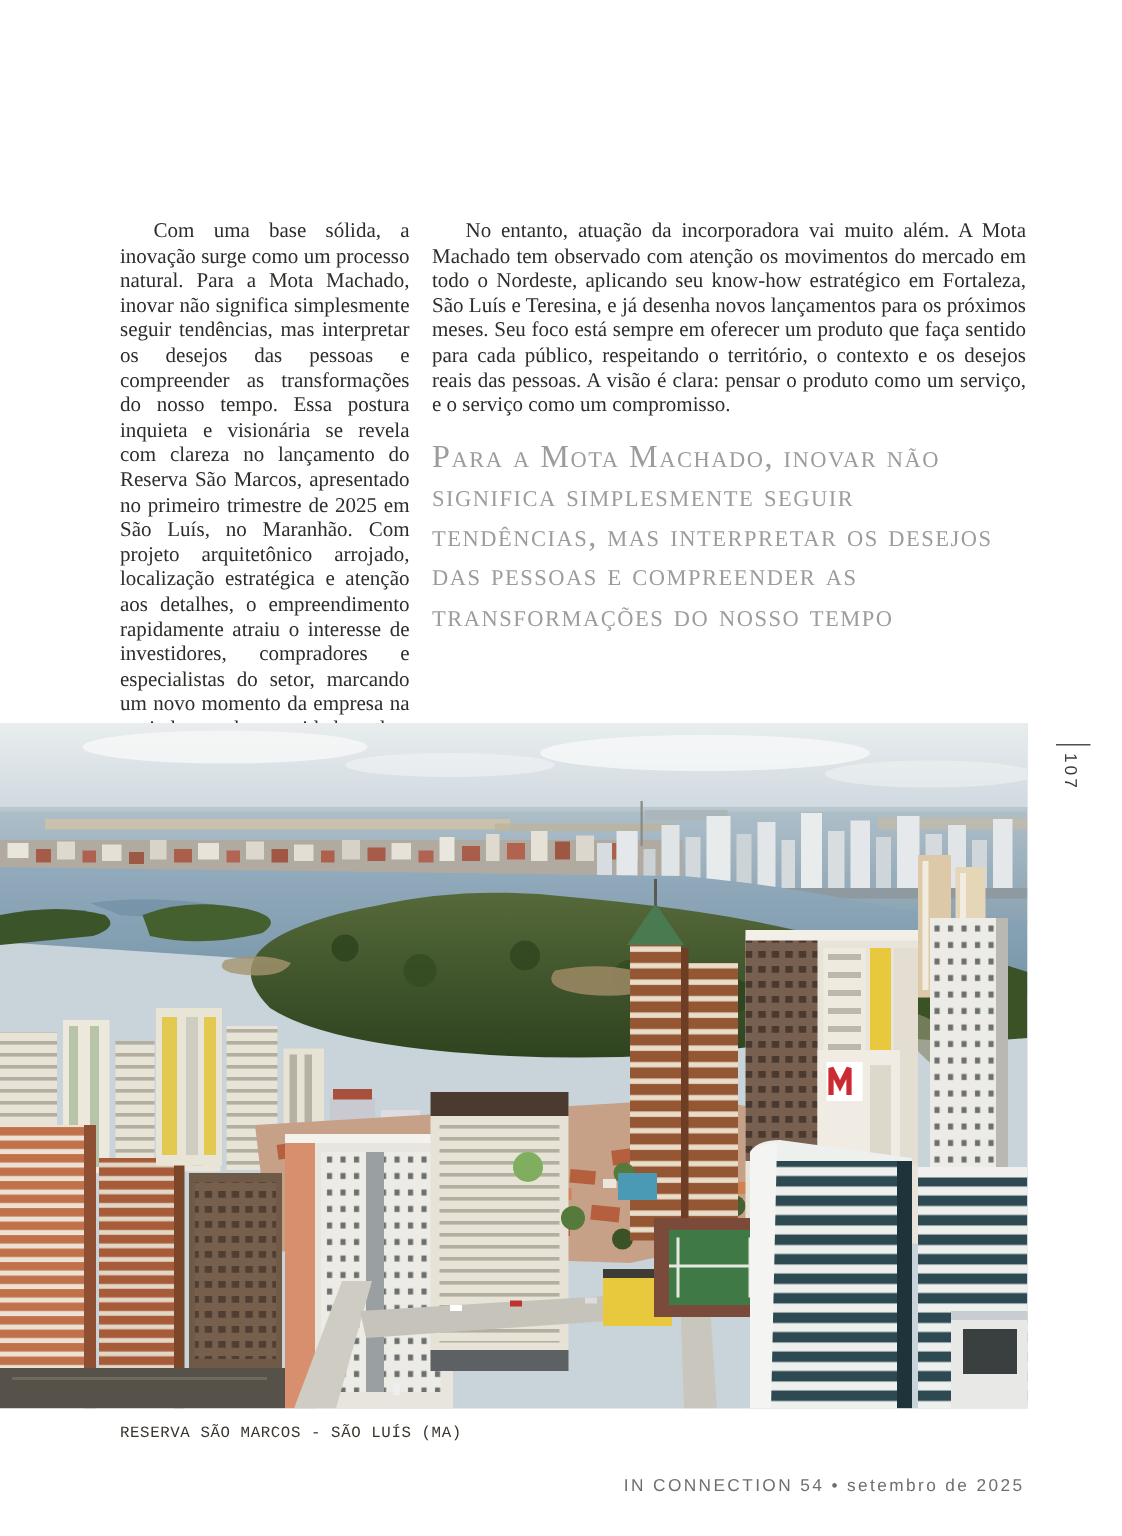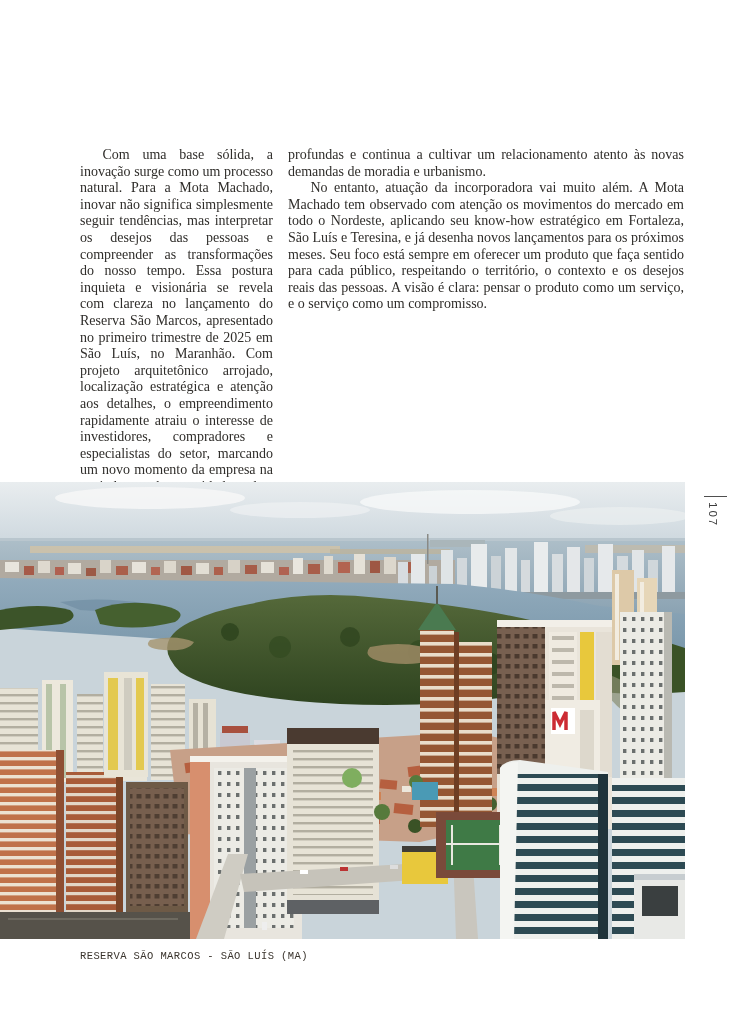--- a/index.html
+++ b/index.html
@@ -68,22 +68,22 @@
 <body>
 
 <div class="page">
 
 
   <div class="columns">
     <div class="col-left">
       <p class="bodytext indent">Com uma base sólida, a inovação surge como um processo natural. Para a Mota Machado, inovar não significa simplesmente seguir tendências, mas interpretar os desejos das pessoas e compreender as transformações do nosso tempo. Essa postura inquieta e visionária se revela com clareza no lançamento do Reserva São Marcos, apresentado no primeiro trimestre de 2025 em São Luís, no Maranhão. Com projeto arquitetônico arrojado, localização estratégica e atenção aos detalhes, o empreendimento rapidamente atraiu o interesse de investidores, compradores e especialistas do setor, marcando um novo momento da empresa na capital maranhense, cidade onde a Mota Machado fincou raízes</p>
     </div>
     <div class="col-right">
-      <p class="bodytext">profundas e continua a cultivar um relacionamento atento às novas demandas de moradia e urbanismo.</p>
       <p class="bodytext indent">No entanto, atuação da incorporadora vai muito além. A Mota Machado tem observado com atenção os movimentos do mercado em todo o Nordeste, aplicando seu know-how estratégico em Fortaleza, São Luís e Teresina, e já desenha novos lançamentos para os próximos meses. Seu foco está sempre em oferecer um produto que faça sentido para cada público, respeitando o território, o contexto e os desejos reais das pessoas. A visão é clara: pensar o produto como um serviço, e o serviço como um compromisso.</p>
+      <div class="pull-quote">Para a Mota Machado, inovar não significa simplesmente seguir tendências, mas interpretar os desejos das pessoas e compreender as transformações do nosso tempo</div>
     </div>
   </div>
 
   <div class="photo-wrap">
     <svg viewBox="0 0 685 457" preserveAspectRatio="none">
       <defs>
         <linearGradient id="sky" x1="0" y1="0" x2="0" y2="1">
           <stop offset="0" stop-color="#e9edef"></stop>
             <stop offset="1" stop-color="#c6d2da"></stop>
         </linearGradient>
@@ -385,14 +385,15 @@
     </svg>
   </div>
 
   <div class="photo-caption">RESERVA SÃO MARCOS - SÃO LUÍS (MA)</div>
 
   <div class="folio">
     <div class="folio-rule"></div>
     <div class="folio-number">107</div>
   </div>
 
+  <div class="footer-line">IN CONNECTION 54 • setembro de 2025</div>
 
 </div>
 
 </body></html>

